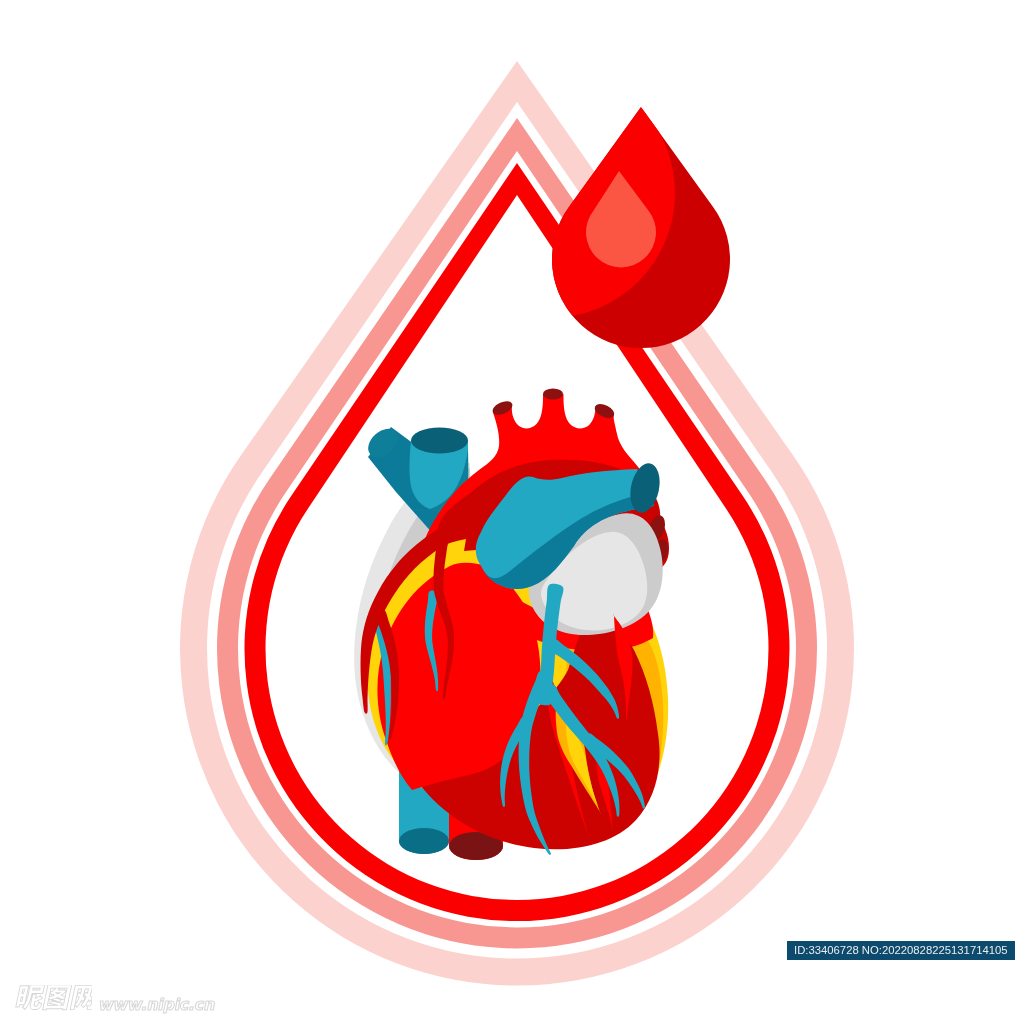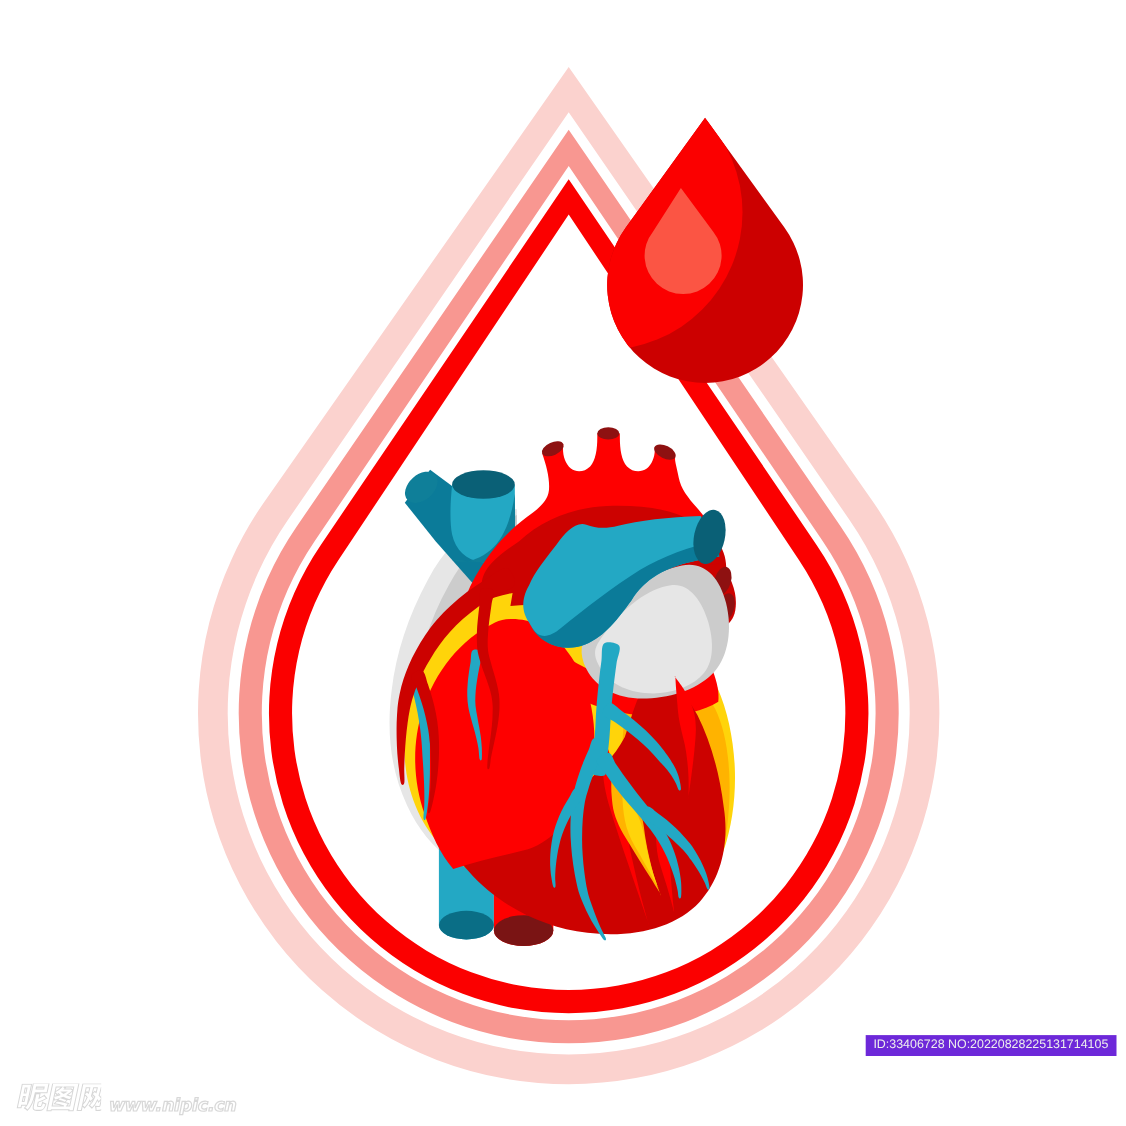--- a/index.html
+++ b/index.html
@@ -3,21 +3,21 @@
 <meta charset="utf-8">
 <style>
   html,body{margin:0;padding:0;background:#ffffff;}
   body{width:1024px;height:1024px;overflow:hidden;font-family:"Liberation Sans",sans-serif;}
   #stage{position:relative;width:816px;height:1024px;background:#fff;}
   #art{position:absolute;left:0;top:0;width:1024px;height:1024px;}
   .wm-left{position:absolute;left:10px;top:985px;display:flex;align-items:flex-end;gap:7px;}
   .wm-cn{width:82px;height:30px;display:block;}
   .wm-url{font-family:"DejaVu Sans",sans-serif;font-weight:700;font-style:italic;font-size:16px;line-height:1;
           color:transparent;-webkit-text-stroke:1.1px #d8d8d8;letter-spacing:-0.3px;margin-bottom:2px;}
-  .wm-id{position:absolute;left:787px;top:941px;height:19px;background:#6d28d9;color:#ededed;font-size:11.3px;line-height:19px;white-space:nowrap;padding:0 7px;letter-spacing:0px;font-family:"Liberation Sans",sans-serif;}
+  .wm-id{position:absolute;left:787px;top:941px;height:19px;background:#0c4a6e;color:#ededed;font-size:11.3px;line-height:19px;white-space:nowrap;padding:0 7px;letter-spacing:0px;font-family:"Liberation Sans",sans-serif;}
 </style>
 </head>
 <body>
 
 <div id="stage">
   <svg id="art" viewBox="0 0 1024 1024">
   <g>
     <path fill="#fbd2ce" fill-rule="evenodd" d="M517.0 61.0L793.0 455.2A337.0 337.0 0 1 1 241.0 455.2ZM517.0 102.0L261.7 472.7A310.0 310.0 0 1 0 772.3 472.7Z"></path>
     <path fill="#f89791" fill-rule="evenodd" d="M517.0 118.0L764.4 478.8A300.0 300.0 0 1 1 269.6 478.8ZM517.0 151.0L286.0 492.0A279.0 279.0 0 1 0 748.0 492.0Z"></path>
     <path fill="#fb0000" fill-rule="evenodd" d="M517.0 163.0L742.5 495.6A272.5 272.5 0 1 1 291.5 495.6ZM517.0 195.0L307.7 509.0A251.5 251.5 0 1 0 726.3 509.0Z"></path>

